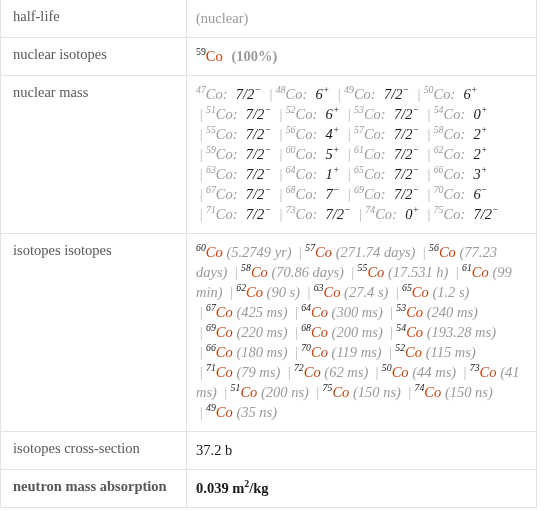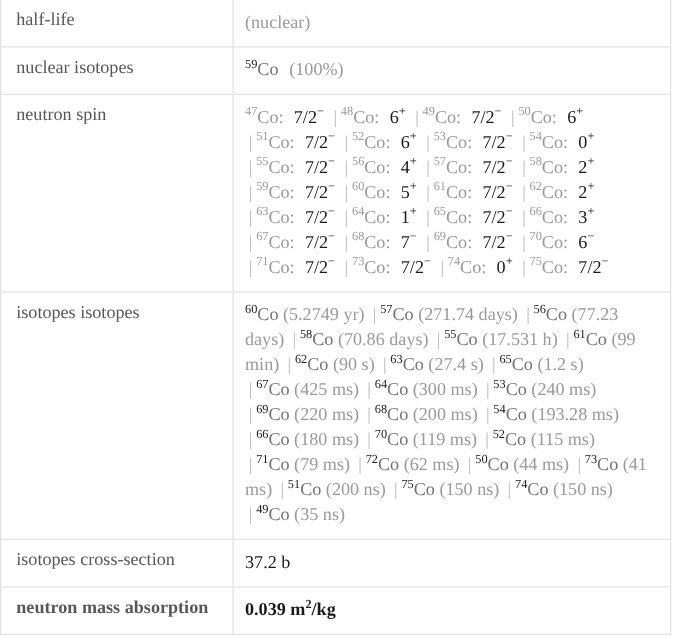--- a/index.html
+++ b/index.html
@@ -52,20 +52,21 @@
     box-sizing: border-box;
     border-right: 1px solid #e2e2e2;
     padding: 8px 8px 9px 9px;
     font-size: 14.5px;
     line-height: 20px;
     color: #1a1a1a;
   }
 
   .value-cell.tall {
     line-height: 20px;
+    font-style: italic;
   }
 
   
   .muted {
     color: #9a9a9c;
   }
 
   .dark {
     color: #1a1a1a;
   }
@@ -81,21 +82,21 @@
     color: #b9b9bb;
     padding: 0 3px;
   }
 
   .spinval {
     color: #1a1a1a;
     padding: 0 1px;
   }
 
   .iso-el {
-    color: #737373;
+    color: #c2410c;
   }
 
   .flowlist {
     text-align: left;
   }
 
   .nowrapgrp {
     white-space: nowrap;
   }
 </style>
@@ -109,26 +110,26 @@
       <td class="label-cell">half-life</td>
       <td class="value-cell">
         <span class="muted">(nuclear)</span>
       </td>
     </tr>
 
     <tr>
       <td class="label-cell">nuclear isotopes</td>
       <td class="value-cell">
         <span class="nowrapgrp"><sup class="dark">59</sup><span class="iso-el">Co</span></span>
-        <span class="muted" style="margin-left:5px;">(100%)</span>
+        <span class="muted" style="margin-left:5px;font-weight:bold;">(100%)</span>
       </td>
     </tr>
 
     <tr>
-      <td class="label-cell">neutron spin</td>
+      <td class="label-cell">nuclear mass</td>
       <td class="value-cell tall flowlist" id="nuclear-spin-cell"><span class="nowrapgrp"><sup class="muted">47</sup><span class="muted">Co:</span>&nbsp;&nbsp;<span class="spinval"><span>7/2</span><sup>−</sup></span></span> <span class="sep">|</span><span class="nowrapgrp"><sup class="muted">48</sup><span class="muted">Co:</span>&nbsp;&nbsp;<span class="spinval"><span>6</span><sup>+</sup></span></span> <span class="sep">|</span><span class="nowrapgrp"><sup class="muted">49</sup><span class="muted">Co:</span>&nbsp;&nbsp;<span class="spinval"><span>7/2</span><sup>−</sup></span></span> <span class="sep">|</span><span class="nowrapgrp"><sup class="muted">50</sup><span class="muted">Co:</span>&nbsp;&nbsp;<span class="spinval"><span>6</span><sup>+</sup></span></span> <span class="sep">|</span><span class="nowrapgrp"><sup class="muted">51</sup><span class="muted">Co:</span>&nbsp;&nbsp;<span class="spinval"><span>7/2</span><sup>−</sup></span></span> <span class="sep">|</span><span class="nowrapgrp"><sup class="muted">52</sup><span class="muted">Co:</span>&nbsp;&nbsp;<span class="spinval"><span>6</span><sup>+</sup></span></span> <span class="sep">|</span><span class="nowrapgrp"><sup class="muted">53</sup><span class="muted">Co:</span>&nbsp;&nbsp;<span class="spinval"><span>7/2</span><sup>−</sup></span></span> <span class="sep">|</span><span class="nowrapgrp"><sup class="muted">54</sup><span class="muted">Co:</span>&nbsp;&nbsp;<span class="spinval"><span>0</span><sup>+</sup></span></span> <span class="sep">|</span><span class="nowrapgrp"><sup class="muted">55</sup><span class="muted">Co:</span>&nbsp;&nbsp;<span class="spinval"><span>7/2</span><sup>−</sup></span></span> <span class="sep">|</span><span class="nowrapgrp"><sup class="muted">56</sup><span class="muted">Co:</span>&nbsp;&nbsp;<span class="spinval"><span>4</span><sup>+</sup></span></span> <span class="sep">|</span><span class="nowrapgrp"><sup class="muted">57</sup><span class="muted">Co:</span>&nbsp;&nbsp;<span class="spinval"><span>7/2</span><sup>−</sup></span></span> <span class="sep">|</span><span class="nowrapgrp"><sup class="muted">58</sup><span class="muted">Co:</span>&nbsp;&nbsp;<span class="spinval"><span>2</span><sup>+</sup></span></span> <span class="sep">|</span><span class="nowrapgrp"><sup class="muted">59</sup><span class="muted">Co:</span>&nbsp;&nbsp;<span class="spinval"><span>7/2</span><sup>−</sup></span></span> <span class="sep">|</span><span class="nowrapgrp"><sup class="muted">60</sup><span class="muted">Co:</span>&nbsp;&nbsp;<span class="spinval"><span>5</span><sup>+</sup></span></span> <span class="sep">|</span><span class="nowrapgrp"><sup class="muted">61</sup><span class="muted">Co:</span>&nbsp;&nbsp;<span class="spinval"><span>7/2</span><sup>−</sup></span></span> <span class="sep">|</span><span class="nowrapgrp"><sup class="muted">62</sup><span class="muted">Co:</span>&nbsp;&nbsp;<span class="spinval"><span>2</span><sup>+</sup></span></span> <span class="sep">|</span><span class="nowrapgrp"><sup class="muted">63</sup><span class="muted">Co:</span>&nbsp;&nbsp;<span class="spinval"><span>7/2</span><sup>−</sup></span></span> <span class="sep">|</span><span class="nowrapgrp"><sup class="muted">64</sup><span class="muted">Co:</span>&nbsp;&nbsp;<span class="spinval"><span>1</span><sup>+</sup></span></span> <span class="sep">|</span><span class="nowrapgrp"><sup class="muted">65</sup><span class="muted">Co:</span>&nbsp;&nbsp;<span class="spinval"><span>7/2</span><sup>−</sup></span></span> <span class="sep">|</span><span class="nowrapgrp"><sup class="muted">66</sup><span class="muted">Co:</span>&nbsp;&nbsp;<span class="spinval"><span>3</span><sup>+</sup></span></span> <span class="sep">|</span><span class="nowrapgrp"><sup class="muted">67</sup><span class="muted">Co:</span>&nbsp;&nbsp;<span class="spinval"><span>7/2</span><sup>−</sup></span></span> <span class="sep">|</span><span class="nowrapgrp"><sup class="muted">68</sup><span class="muted">Co:</span>&nbsp;&nbsp;<span class="spinval"><span>7</span><sup>−</sup></span></span> <span class="sep">|</span><span class="nowrapgrp"><sup class="muted">69</sup><span class="muted">Co:</span>&nbsp;&nbsp;<span class="spinval"><span>7/2</span><sup>−</sup></span></span> <span class="sep">|</span><span class="nowrapgrp"><sup class="muted">70</sup><span class="muted">Co:</span>&nbsp;&nbsp;<span class="spinval"><span>6</span><sup>−</sup></span></span> <span class="sep">|</span><span class="nowrapgrp"><sup class="muted">71</sup><span class="muted">Co:</span>&nbsp;&nbsp;<span class="spinval"><span>7/2</span><sup>−</sup></span></span> <span class="sep">|</span><span class="nowrapgrp"><sup class="muted">73</sup><span class="muted">Co:</span>&nbsp;&nbsp;<span class="spinval"><span>7/2</span><sup>−</sup></span></span> <span class="sep">|</span><span class="nowrapgrp"><sup class="muted">74</sup><span class="muted">Co:</span>&nbsp;&nbsp;<span class="spinval"><span>0</span><sup>+</sup></span></span> <span class="sep">|</span><span class="nowrapgrp"><sup class="muted">75</sup><span class="muted">Co:</span>&nbsp;&nbsp;<span class="spinval"><span>7/2</span><sup>−</sup></span></span> </td>
     </tr>
 
     <tr>
       <td class="label-cell">isotopes isotopes</td>
       <td class="value-cell tall flowlist" id="unstable-isotopes-cell"><span><span class="nowrapgrp"><sup class="dark">60</sup><span class="iso-el">Co</span></span>&nbsp;<span class="muted">(5.2749 yr)</span></span> <span class="sep">|</span><span><span class="nowrapgrp"><sup class="dark">57</sup><span class="iso-el">Co</span></span>&nbsp;<span class="muted">(271.74 days)</span></span> <span class="sep">|</span><span><span class="nowrapgrp"><sup class="dark">56</sup><span class="iso-el">Co</span></span>&nbsp;<span class="muted">(77.23 days)</span></span> <span class="sep">|</span><span><span class="nowrapgrp"><sup class="dark">58</sup><span class="iso-el">Co</span></span>&nbsp;<span class="muted">(70.86 days)</span></span> <span class="sep">|</span><span><span class="nowrapgrp"><sup class="dark">55</sup><span class="iso-el">Co</span></span>&nbsp;<span class="muted">(17.531 h)</span></span> <span class="sep">|</span><span><span class="nowrapgrp"><sup class="dark">61</sup><span class="iso-el">Co</span></span>&nbsp;<span class="muted">(99 min)</span></span> <span class="sep">|</span><span><span class="nowrapgrp"><sup class="dark">62</sup><span class="iso-el">Co</span></span>&nbsp;<span class="muted">(90 s)</span></span> <span class="sep">|</span><span><span class="nowrapgrp"><sup class="dark">63</sup><span class="iso-el">Co</span></span>&nbsp;<span class="muted">(27.4 s)</span></span> <span class="sep">|</span><span><span class="nowrapgrp"><sup class="dark">65</sup><span class="iso-el">Co</span></span>&nbsp;<span class="muted">(1.2 s)</span></span> <span class="sep">|</span><span><span class="nowrapgrp"><sup class="dark">67</sup><span class="iso-el">Co</span></span>&nbsp;<span class="muted">(425 ms)</span></span> <span class="sep">|</span><span><span class="nowrapgrp"><sup class="dark">64</sup><span class="iso-el">Co</span></span>&nbsp;<span class="muted">(300 ms)</span></span> <span class="sep">|</span><span><span class="nowrapgrp"><sup class="dark">53</sup><span class="iso-el">Co</span></span>&nbsp;<span class="muted">(240 ms)</span></span> <span class="sep">|</span><span><span class="nowrapgrp"><sup class="dark">69</sup><span class="iso-el">Co</span></span>&nbsp;<span class="muted">(220 ms)</span></span> <span class="sep">|</span><span><span class="nowrapgrp"><sup class="dark">68</sup><span class="iso-el">Co</span></span>&nbsp;<span class="muted">(200 ms)</span></span> <span class="sep">|</span><span><span class="nowrapgrp"><sup class="dark">54</sup><span class="iso-el">Co</span></span>&nbsp;<span class="muted">(193.28 ms)</span></span> <span class="sep">|</span><span><span class="nowrapgrp"><sup class="dark">66</sup><span class="iso-el">Co</span></span>&nbsp;<span class="muted">(180 ms)</span></span> <span class="sep">|</span><span><span class="nowrapgrp"><sup class="dark">70</sup><span class="iso-el">Co</span></span>&nbsp;<span class="muted">(119 ms)</span></span> <span class="sep">|</span><span><span class="nowrapgrp"><sup class="dark">52</sup><span class="iso-el">Co</span></span>&nbsp;<span class="muted">(115 ms)</span></span> <span class="sep">|</span><span><span class="nowrapgrp"><sup class="dark">71</sup><span class="iso-el">Co</span></span>&nbsp;<span class="muted">(79 ms)</span></span> <span class="sep">|</span><span><span class="nowrapgrp"><sup class="dark">72</sup><span class="iso-el">Co</span></span>&nbsp;<span class="muted">(62 ms)</span></span> <span class="sep">|</span><span><span class="nowrapgrp"><sup class="dark">50</sup><span class="iso-el">Co</span></span>&nbsp;<span class="muted">(44 ms)</span></span> <span class="sep">|</span><span><span class="nowrapgrp"><sup class="dark">73</sup><span class="iso-el">Co</span></span>&nbsp;<span class="muted">(41 ms)</span></span> <span class="sep">|</span><span><span class="nowrapgrp"><sup class="dark">51</sup><span class="iso-el">Co</span></span>&nbsp;<span class="muted">(200 ns)</span></span> <span class="sep">|</span><span><span class="nowrapgrp"><sup class="dark">75</sup><span class="iso-el">Co</span></span>&nbsp;<span class="muted">(150 ns)</span></span> <span class="sep">|</span><span><span class="nowrapgrp"><sup class="dark">74</sup><span class="iso-el">Co</span></span>&nbsp;<span class="muted">(150 ns)</span></span> <span class="sep">|</span><span><span class="nowrapgrp"><sup class="dark">49</sup><span class="iso-el">Co</span></span>&nbsp;<span class="muted">(35 ns)</span></span> </td>
     </tr>
 
     <tr>
       <td class="label-cell">isotopes cross-section</td>

